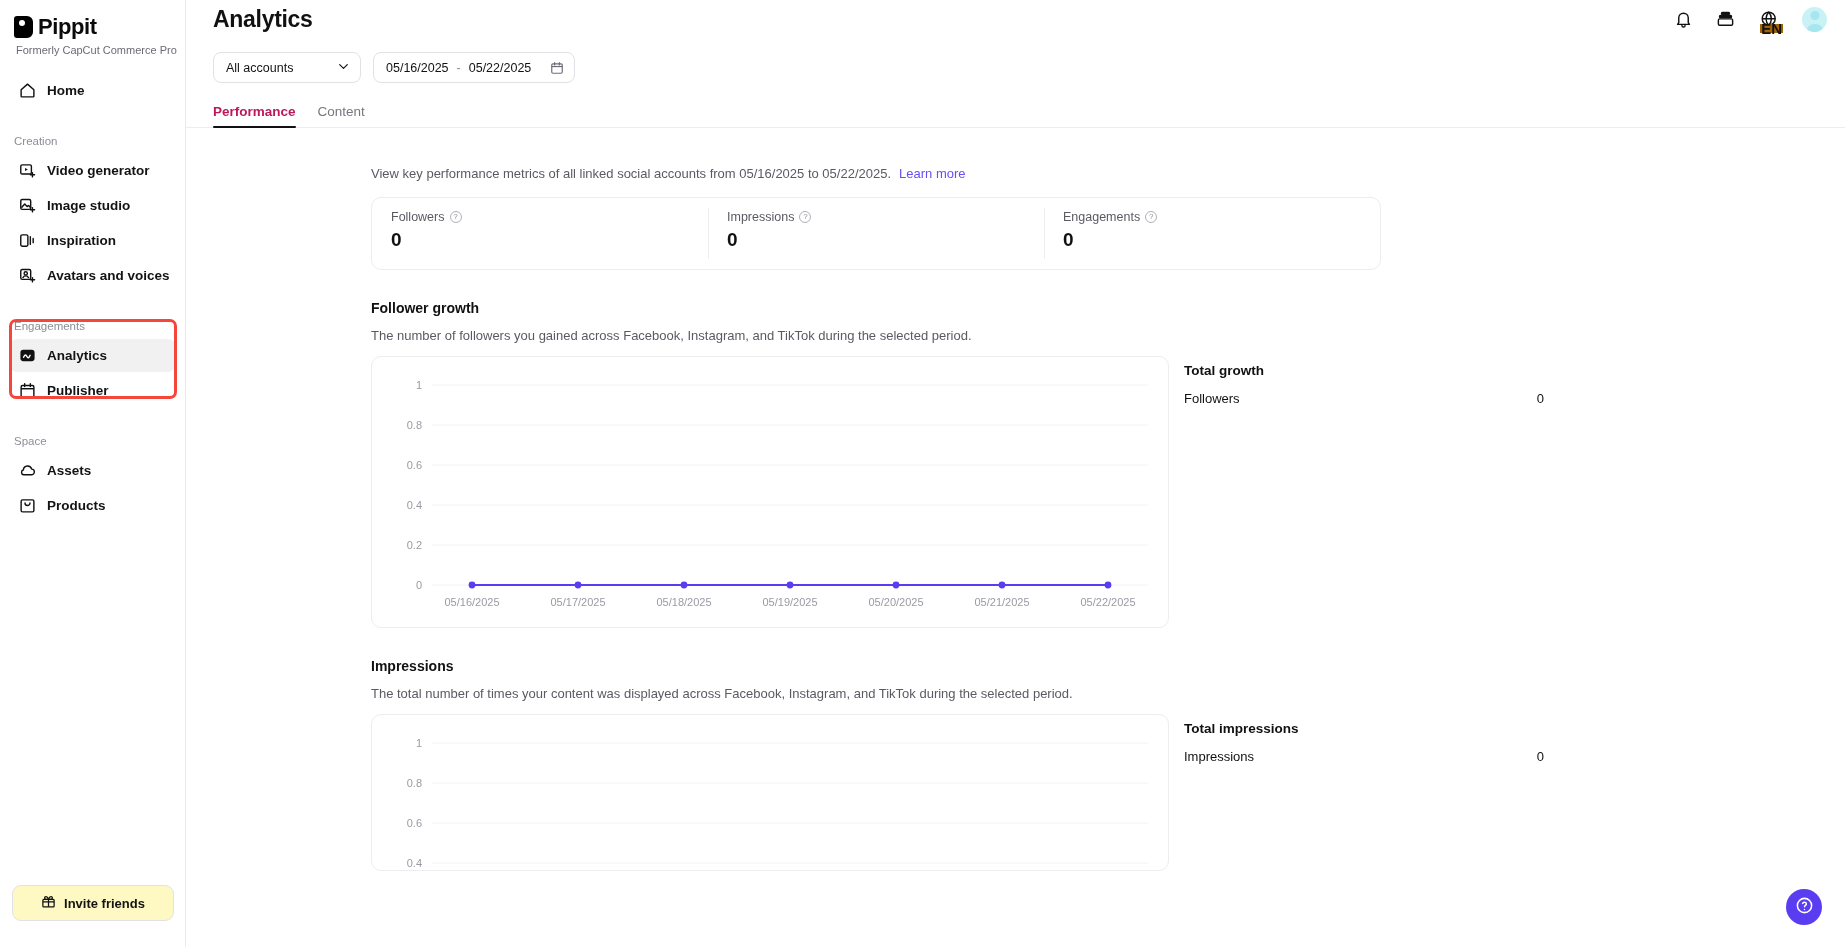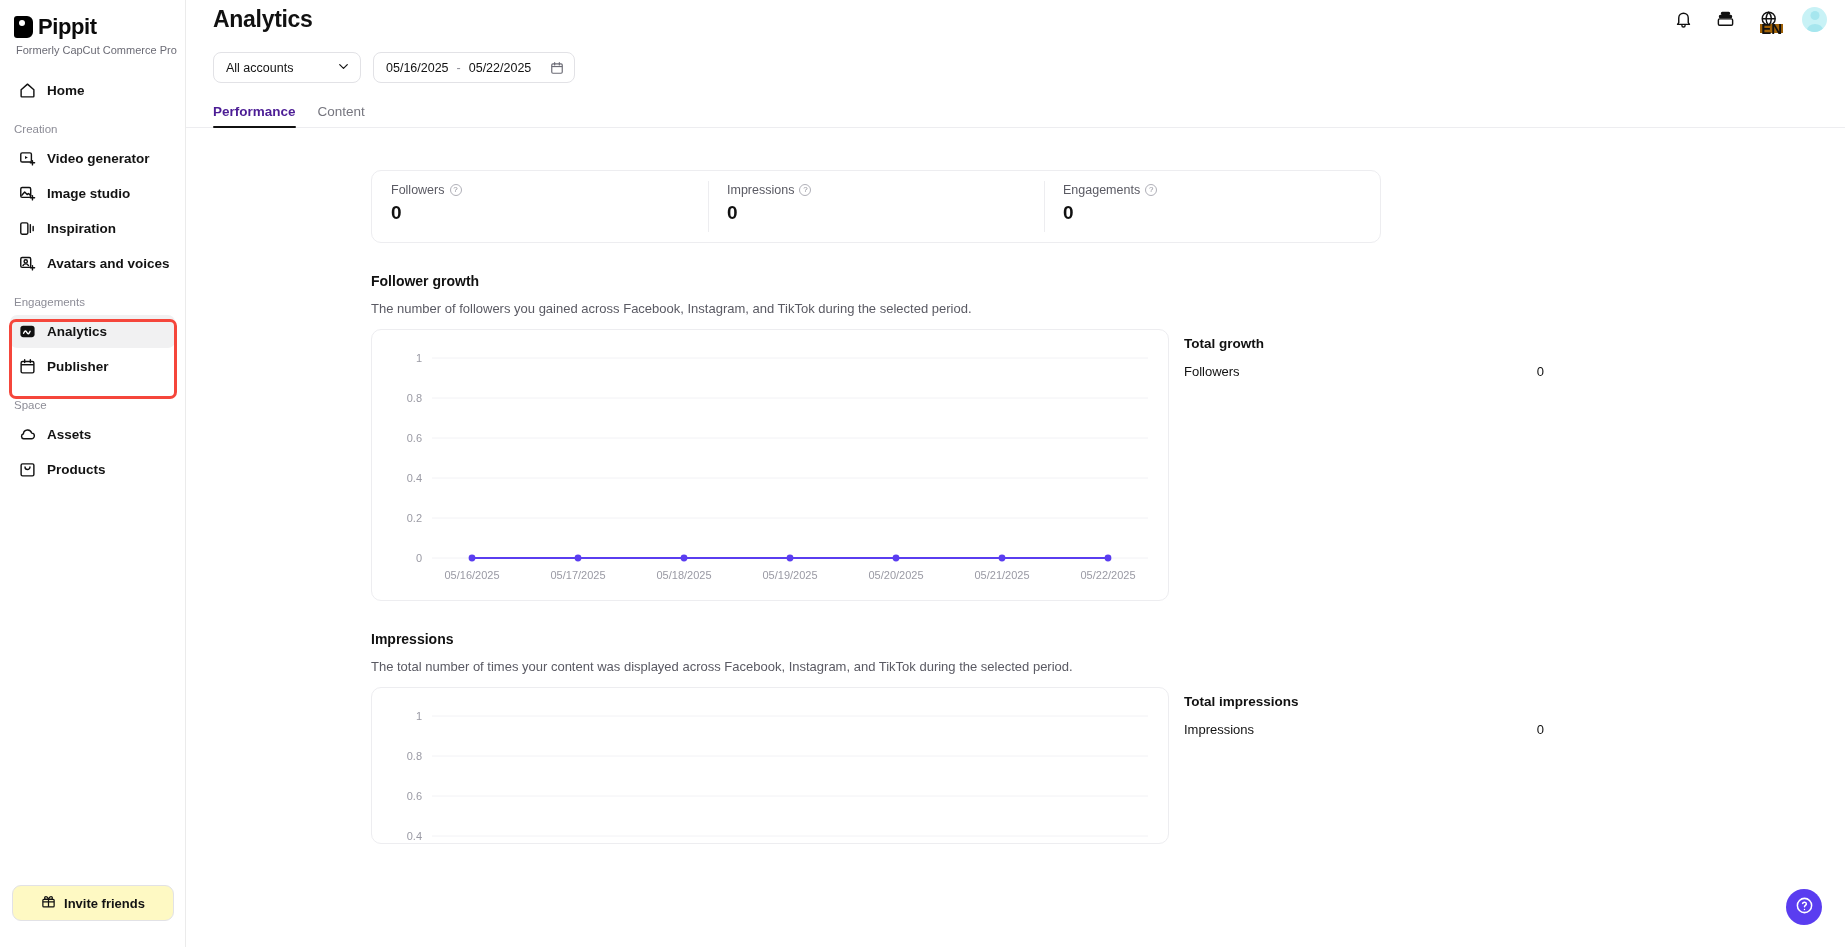--- a/index.html
+++ b/index.html
@@ -33,21 +33,21 @@
     content: ""; position: absolute; top: 4px; left: 5px;
     width: 6px; height: 6px; border-radius: 50%;
     background: #fff;
   }
   .brand-name { font-size: 22px; font-weight: 700; letter-spacing: -0.4px; color: #0b0b0b; }
   .brand-sub { font-size: 11px; color: #6b6b75; margin: 4px 0 0 2px; font-weight: 400; }
 
   .nav { margin-top: 18px; }
   .nav-section-label {
     font-size: 11.5px; color: #8d8d97;
-    padding: 0 0 0 14px; margin: 16px 0 7px 0;
+    padding: 0 0 0 14px; margin: 28px 0 7px 0;
   }
   .nav-item {
     display: flex; align-items: center; gap: 11px;
     height: 33px;
     margin: 2px 10px;
     padding: 0 0 0 8px;
     border-radius: 7px;
     cursor: pointer;
     font-size: 13.5px; font-weight: 700; color: #131313;
     position: relative;
@@ -152,21 +152,21 @@
     margin: 14px 0 0 0;
     border-bottom: 1px solid #ededf0;
     padding-left: 27px;
     display: flex; align-items: flex-end; gap: 22px;
     height: 31px;
   }
   .tab {
     font-size: 13.5px; color: #76767f; font-weight: 400;
     padding-bottom: 8px; cursor: pointer; position: relative;
   }
-  .tab.active { color: #4c1d95; font-weight: 700; }
+  .tab.active { color: #be185d; font-weight: 700; }
   .tab.active::after {
     content: ""; position: absolute; left: 0; right: 0; bottom: -1px;
     height: 2px; background: #111; border-radius: 2px;
   }
 
   .content { position: relative; height: 819px; overflow: hidden; padding: 0 0 0 0; }
   .content-inner { padding: 26px 0 0 185px; }
 
   .sec-title { font-size: 14px; font-weight: 700; color: #111; }
   .sec-desc { font-size: 13px; color: #5a5a63; margin-top: 12px; }
@@ -405,20 +405,23 @@
 
     <div class="tabs">
       <div class="tab active">Performance</div>
       <div class="tab">Content</div>
     </div>
 
     <div class="content">
       <div class="content-inner">
 
         <div>
+          <div class="sec-desc">
+            <span>View key performance metrics of all linked social accounts from 05/16/2025 to 05/22/2025.</span><span class="link">Learn more</span>
+          </div>
 
           <div class="overview-card">
             <div class="ov-cell">
               <div class="ov-label">
                 <span>Followers</span>
                 <span class="qmark">?</span>
               </div>
               <div class="ov-value">0</div>
             </div>
             <div class="ov-cell">

